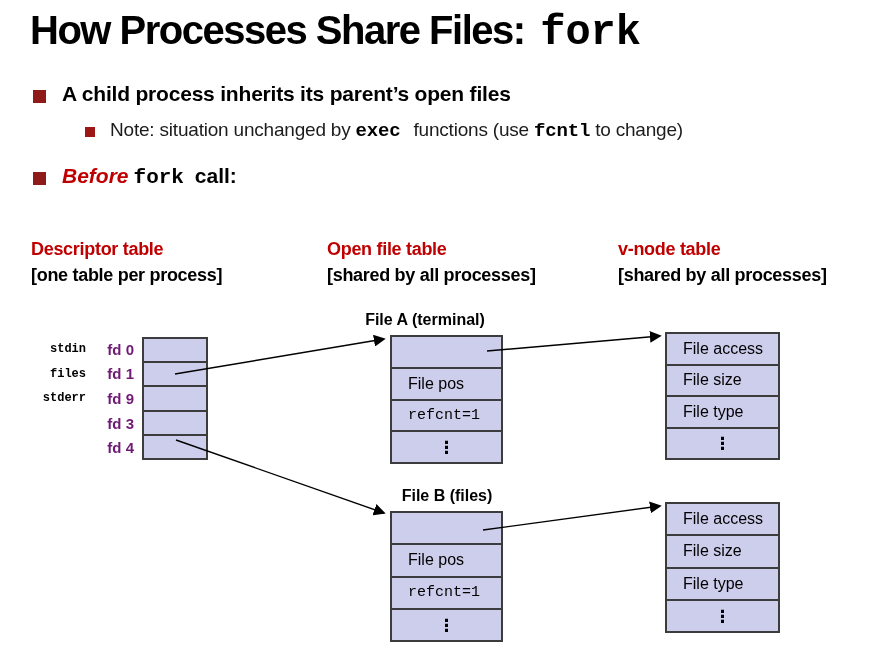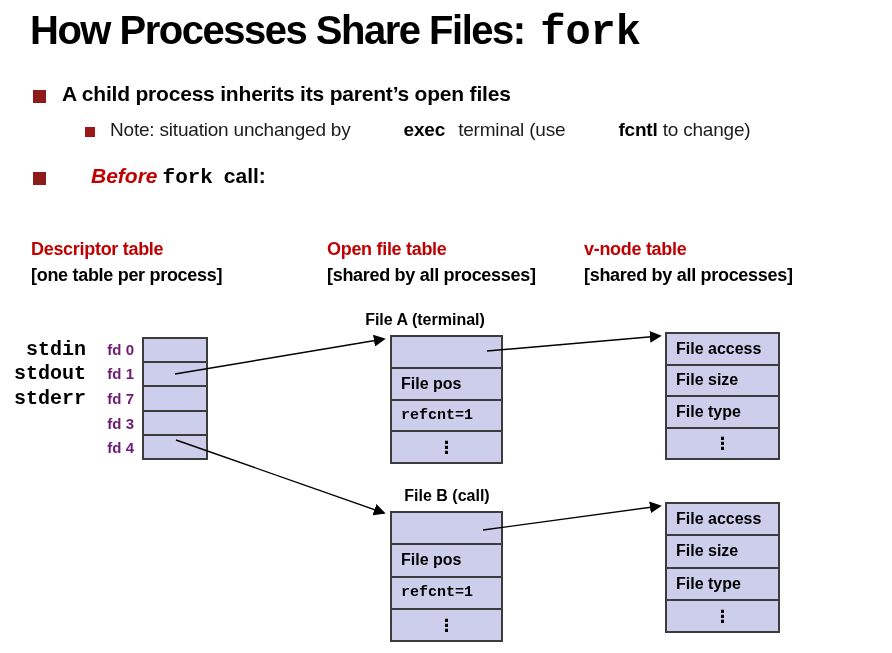--- a/index.html
+++ b/index.html
@@ -13,49 +13,49 @@
 
   
   .bullet-row{position:absolute;display:flex;align-items:flex-start;}
   .b1{left:33px;top:82px;}
   .b2{left:85px;top:119px;}
   .b3{left:33px;top:164px;}
   .sq-l1{width:13px;height:13px;background:#8f1a1a;margin-top:8px;flex:0 0 auto;}
   .sq-l2{width:10px;height:10px;background:#9e1717;margin-top:8px;flex:0 0 auto;}
   .b1 .txt{margin-left:16px;font-weight:bold;font-size:21px;letter-spacing:-0.2px;color:#000;}
   .b2 .txt{margin-left:15px;font-size:19px;color:#1c1c1c;letter-spacing:-0.2px;}
-  .b2 .code{font-family:Liberation Sans, sans-serif;font-weight:bold;font-size:19px;color:#000;margin-left:48px;}
+  .b2 .code{font-family:Liberation Mono, monospace;font-weight:bold;font-size:19px;color:#000;}
   .b2 .code-gap{margin-right:8px;}
   .b3 .txt{margin-left:16px;font-weight:bold;font-size:21px;color:#000;white-space:nowrap;}
-  .b3 .emph{color:#c00000;font-style:italic;margin-left:29px;}
+  .b3 .emph{color:#c00000;font-style:italic;}
   .b3 .code{font-family:"Liberation Mono",monospace;font-size:21px;margin:0 5px;}
 
   
   .colhead{position:absolute;top:236px;width:250px;text-align:left;
            font-weight:bold;font-size:18px;line-height:26px;letter-spacing:-0.3px;}
   .colhead .t{color:#c00000;}
   .colhead .s{color:#000;}
-  .ch1{left:31px;} .ch2{left:327px;} .ch3{left:584px;}
+  .ch1{left:31px;} .ch2{left:327px;} .ch3{left:618px;}
 
   
   .stream-labels{position:absolute;left:8px;top:337px;width:78px;}
   .stream-labels div{height:24.6px;display:flex;align-items:center;justify-content:flex-end;
-    font-family:"Liberation Mono",monospace;font-weight:bold;font-size:20px;color:#000;}
+    font-family:"Liberation Mono",monospace;font-weight:bold;font-size:12px;color:#000;}
   .fd-labels{position:absolute;left:92px;top:337px;width:42px;}
   .fd-labels div{height:24.6px;display:flex;align-items:center;justify-content:flex-end;
     font-weight:bold;font-size:15px;color:#701a75;}
 
   .tbl-label{position:absolute;width:158px;text-align:center;font-weight:bold;font-size:16px;color:#000;}
   .lblA{left:346px;top:311px;} .lblB{left:368px;top:487px;}
 
   
   .ptable{position:absolute;display:flex;flex-direction:column;background:#cdcdec;
           border:2px solid #3c3c3c;box-sizing:border-box;}
-  .ptable .cell{flex:1;display:flex;align-items:center;padding-left:9px;
-                font-weight:bold;font-size:16px;color:#000;}
+  .ptable .cell{flex:1;display:flex;align-items:center;padding-left:16px;
+                font-weight:normal;font-size:16px;color:#000;}
   .ptable .cell + .cell{border-top:2px solid #3c3c3c;text-align:center;}
   .cell.mono{font-family:"Liberation Mono",monospace;font-size:15px;}
   .cell.dots{justify-content:center;padding-left:0;font-family:"DejaVu Sans",sans-serif;
              font-size:17px;font-weight:bold;}
   .desc-tbl{left:142px;top:337px;width:66px;height:123px;}
   .fileA-tbl{left:390px;top:335px;width:113px;height:129px;}
   .vnodeA-tbl{left:665px;top:332px;width:115px;height:128px;}
   .fileB-tbl{left:390px;top:511px;width:113px;height:131px;}
   .vnodeB-tbl{left:665px;top:502px;width:115px;height:131px;}
 
@@ -70,21 +70,21 @@
     <span class="title-text">How Processes Share Files: </span><span class="title-code">fork</span>
   </div>
 
   <div class="bullet-row b1">
     <span class="sq-l1"></span>
     <span class="txt">A child process inherits its parent’s open files</span>
   </div>
 
   <div class="bullet-row b2">
     <span class="sq-l2"></span>
-    <span class="txt"><span>Note: situation unchanged by </span><span class="code code-gap">exec</span><span> terminal (use </span><span class="code">fcntl</span><span> to change)</span></span>
+    <span class="txt"><span>Note: situation unchanged by </span><span class="code code-gap">exec</span><span> functions (use </span><span class="code">fcntl</span><span> to change)</span></span>
   </div>
 
   <div class="bullet-row b3">
     <span class="sq-l1"></span>
     <span class="txt"><span class="emph">Before</span><span class="code">fork</span><span> call:</span></span>
   </div>
 
   <div class="colhead ch1">
     <div class="t">Descriptor table</div>
     <div class="s">[one table per process]</div>
@@ -93,28 +93,28 @@
     <div class="t">Open file table</div>
     <div class="s">[shared by all processes]</div>
   </div>
   <div class="colhead ch3">
     <div class="t">v-node table</div>
     <div class="s">[shared by all processes]</div>
   </div>
 
   <div class="stream-labels">
     <div>stdin</div>
-    <div>stdout</div>
+    <div>files</div>
     <div>stderr</div>
   </div>
 
   <div class="fd-labels">
     <div>fd 0</div>
     <div>fd 1</div>
-    <div>fd 7</div>
+    <div>fd 9</div>
     <div>fd 3</div>
     <div>fd 4</div>
   </div>
 
   <div class="ptable desc-tbl">
     <div class="cell"></div>
     <div class="cell"></div>
     <div class="cell"></div>
     <div class="cell"></div>
     <div class="cell"></div>
@@ -128,21 +128,21 @@
     <div class="cell dots">⋮</div>
   </div>
 
   <div class="ptable vnodeA-tbl">
     <div class="cell">File access</div>
     <div class="cell">File size</div>
     <div class="cell">File type</div>
     <div class="cell dots">⋮</div>
   </div>
 
-  <div class="tbl-label lblB">File B (call)</div>
+  <div class="tbl-label lblB">File B (files)</div>
   <div class="ptable fileB-tbl">
     <div class="cell"></div>
     <div class="cell">File pos</div>
     <div class="cell mono">refcnt=1</div>
     <div class="cell dots">⋮</div>
   </div>
 
   <div class="ptable vnodeB-tbl">
     <div class="cell">File access</div>
     <div class="cell">File size</div>

